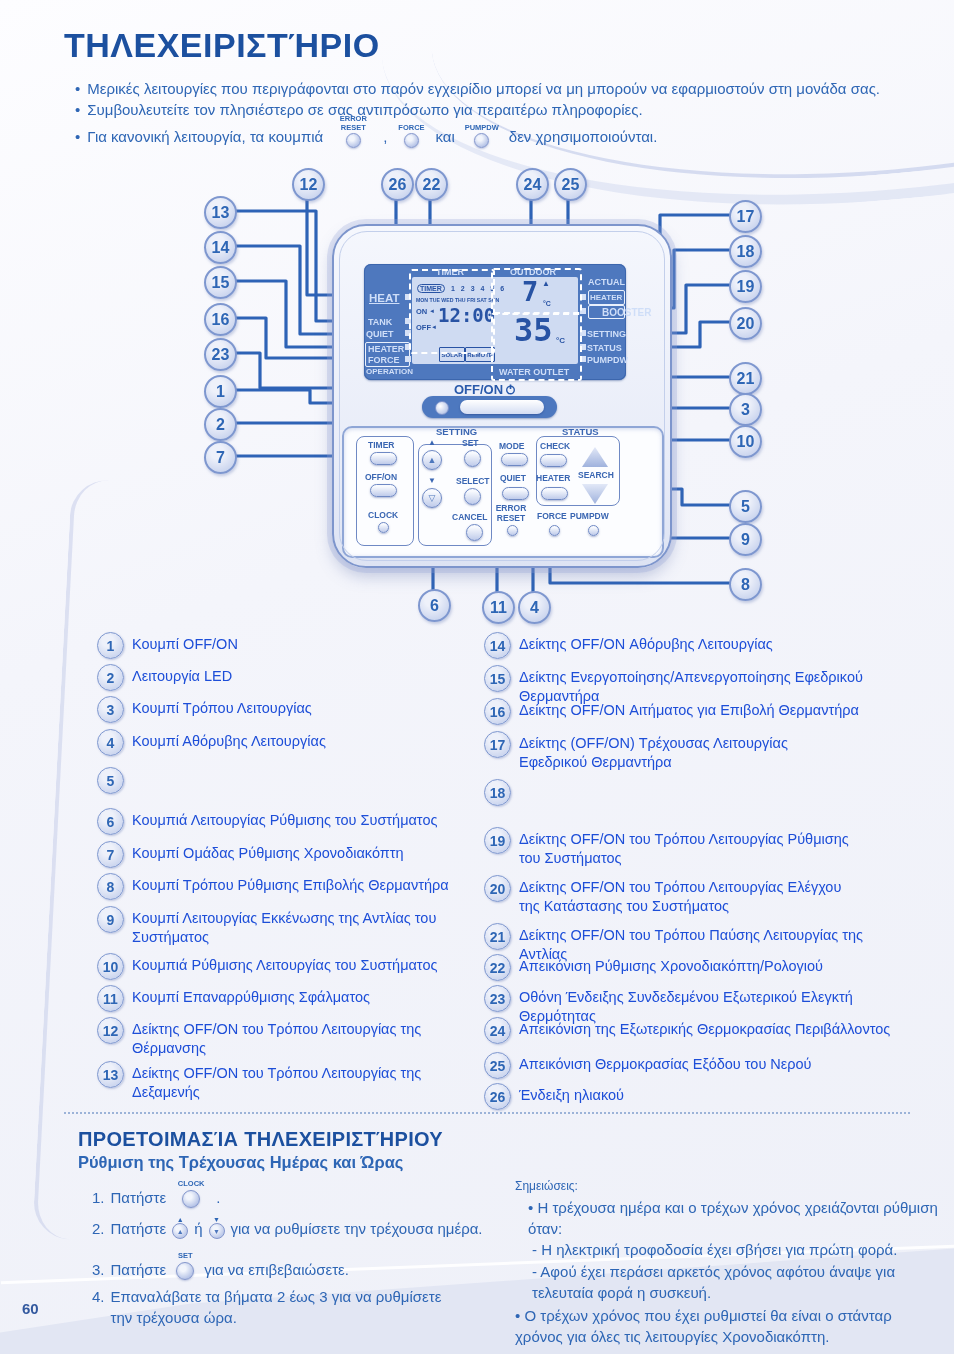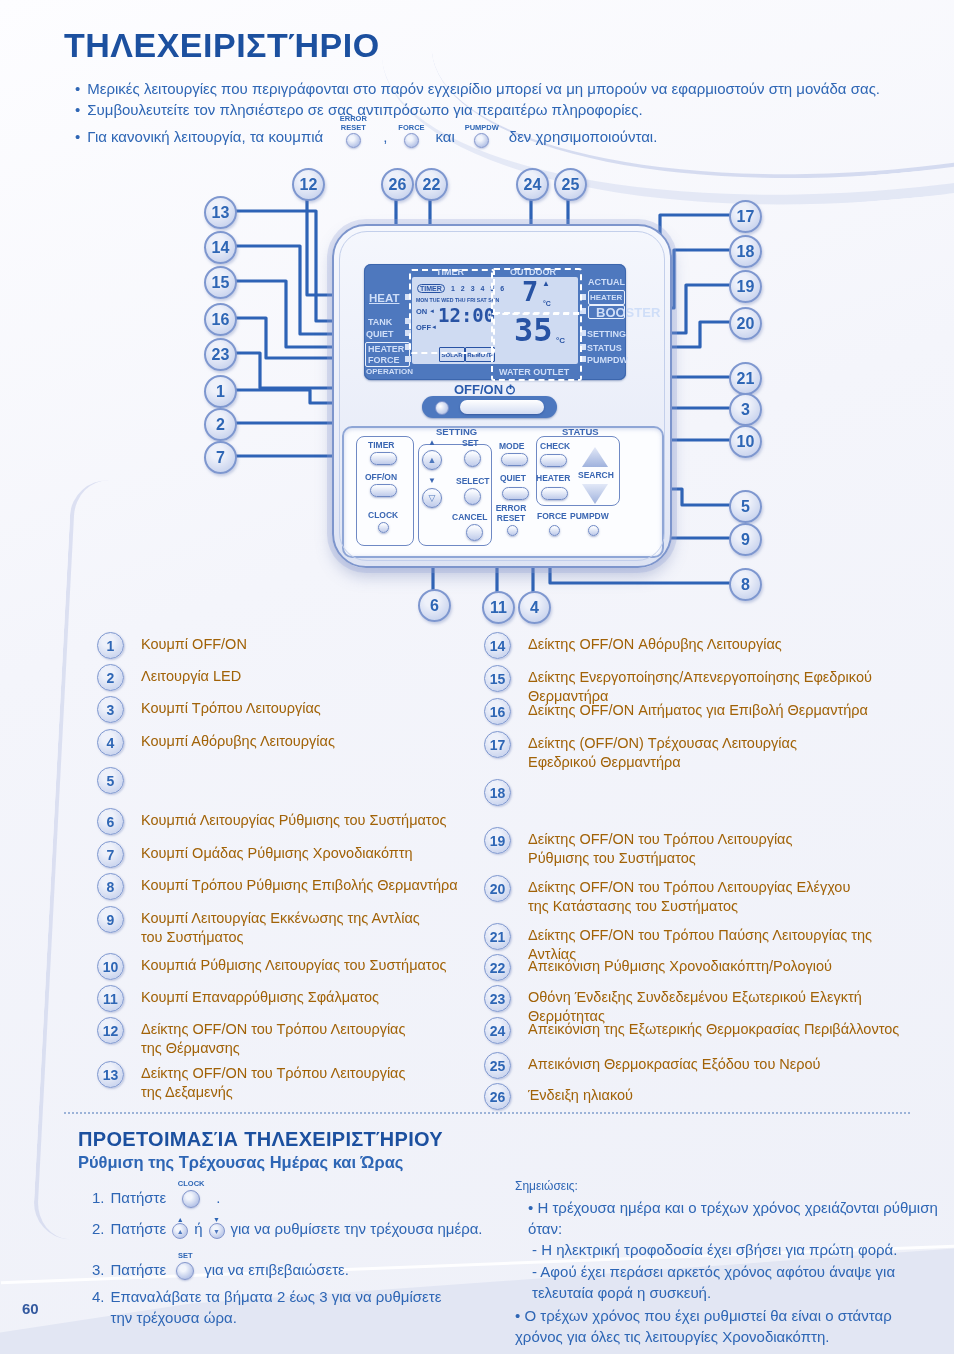--- a/index.html
+++ b/index.html
@@ -78,21 +78,21 @@
   .bigtri{position:absolute;width:26px;height:20px;background:linear-gradient(180deg,#e2e8f7,#9fb2dd);
       filter:drop-shadow(0 1px 1px rgba(90,110,170,.5));}
   .tu{clip-path:polygon(50% 0,100% 100%,0 100%);}
   .td{clip-path:polygon(0 0,100% 0,50% 100%);}
   
   .li{position:absolute;}
   .badge{position:absolute;left:0;top:-3px;width:25px;height:25px;border-radius:50%;
       display:flex;align-items:center;justify-content:center;font-size:14px;font-weight:bold;color:#2e66b5;
       background:radial-gradient(circle at 40% 32%,#eef1fa 25%,#ccd6ef 75%,#b9c7e8);
       border:1.5px solid #7e97cf;box-shadow:1px 1px 2px rgba(100,120,180,.35);}
-  .ltxt{display:block;margin-left:44px;font-size:14.5px;line-height:19px;color:#a16207;}
+  .ltxt{display:block;margin-left:35px;font-size:14.5px;line-height:19px;color:#1d4ed8;}
   .divider{left:64px;top:1112px;width:846px;border-top:2px dotted #9cb3d8;}
   
   .h2{left:78px;top:1128px;font-size:20px;font-weight:bold;color:#1c509f;letter-spacing:.3px;}
   .h3{left:78px;top:1153px;font-size:16.5px;font-weight:bold;color:#2e66b5;}
   .step{display:flex;align-items:flex-end;gap:6px;font-size:15px;color:#2e66b5;}
   .step .txt{padding-bottom:2px;}
   .tribt{display:inline-flex;flex-direction:column;align-items:center;}
   .tribt .tglyph{font-size:7px;color:#2e66b5;line-height:1;}
   .tribt .tcirc{width:14px;height:14px;border-radius:50%;display:flex;align-items:center;justify-content:center;
       font-size:7px;color:#4d77bd;background:radial-gradient(circle at 38% 35%,#f2f5fc 20%,#b9c6e8 75%,#98abd8);
@@ -210,21 +210,21 @@
     <div class="sq" style="left:41px;top:92px;"></div>
     <div class="sq" style="left:216px;top:30px;"></div>
     <div class="sq" style="left:216px;top:44px;"></div>
     <div class="sq" style="left:216px;top:66px;"></div>
     <div class="sq" style="left:216px;top:80px;"></div>
     <div class="sq" style="left:216px;top:92px;"></div>
     <div class="wbox" style="left:224px;top:26px;width:35px;height:13px;display:flex;align-items:center;">
       <span class="lcdlab" style="position:static;font-size:8px;margin-left:1px;">HEATER</span>
     </div>
     <div class="wbox" style="left:224px;top:41px;width:35px;height:12px;display:flex;align-items:center;">
-      <span class="lcdlab" style="position:static;font-size:13px;margin-left:7px;">BOOSTER</span>
+      <span class="lcdlab" style="position:static;font-size:10px;margin-left:13px;">BOOSTER</span>
     </div>
     <span class="lcdlab" style="left:223px;top:65px;">SETTING</span>
     <span class="lcdlab" style="left:223px;top:79px;">STATUS</span>
     <span class="lcdlab" style="left:223px;top:91px;">PUMPDW</span>
 
     <span class="seg pill" style="left:53px;top:20px;font-size:7px;">TIMER</span>
     <span class="seg" style="left:87px;top:21px;font-size:7px;letter-spacing:2px;">1 2 3 4 5 6</span>
     <span class="seg" style="left:52px;top:33px;font-size:5.2px;">MON TUE WED THU FRI SAT SUN</span>
     <span class="seg" style="left:52px;top:43px;font-size:7.5px;">ON</span>
     <span class="seg" style="left:65px;top:44px;font-size:6px;">◄</span>

